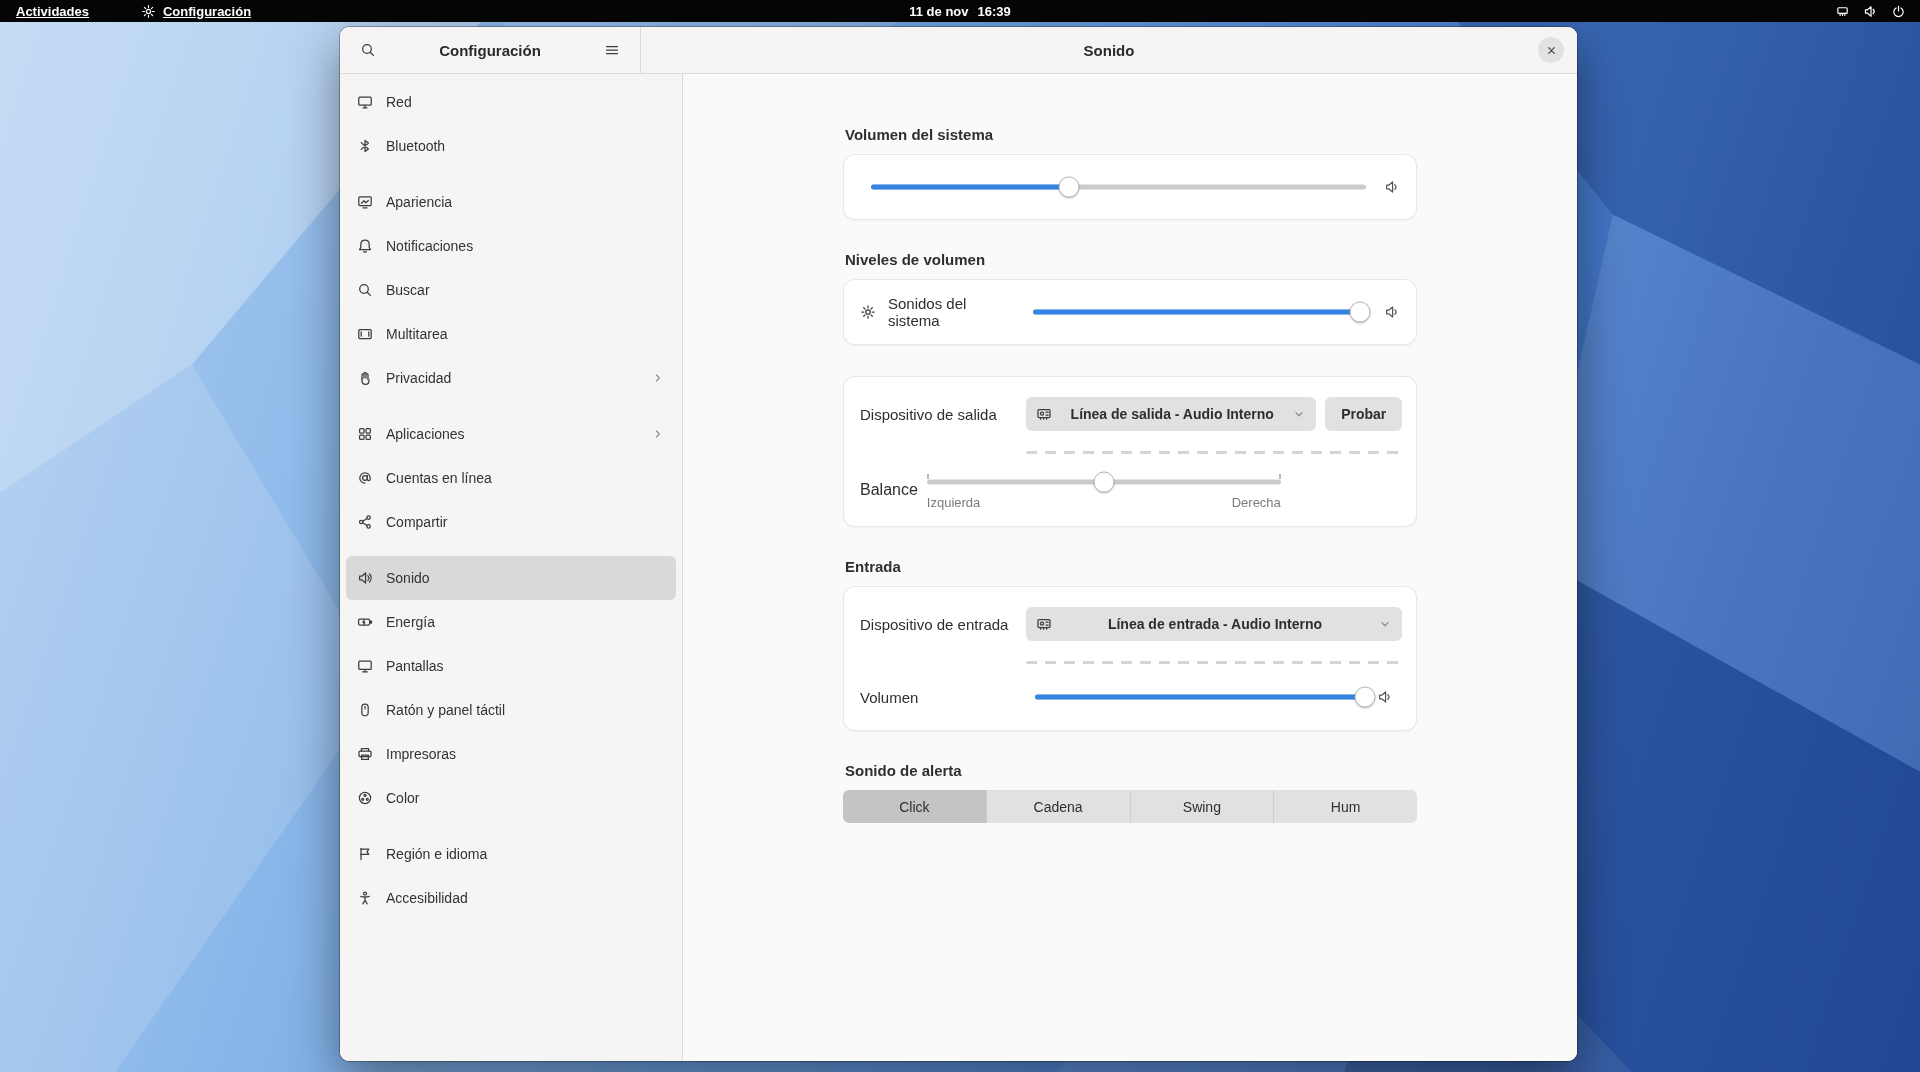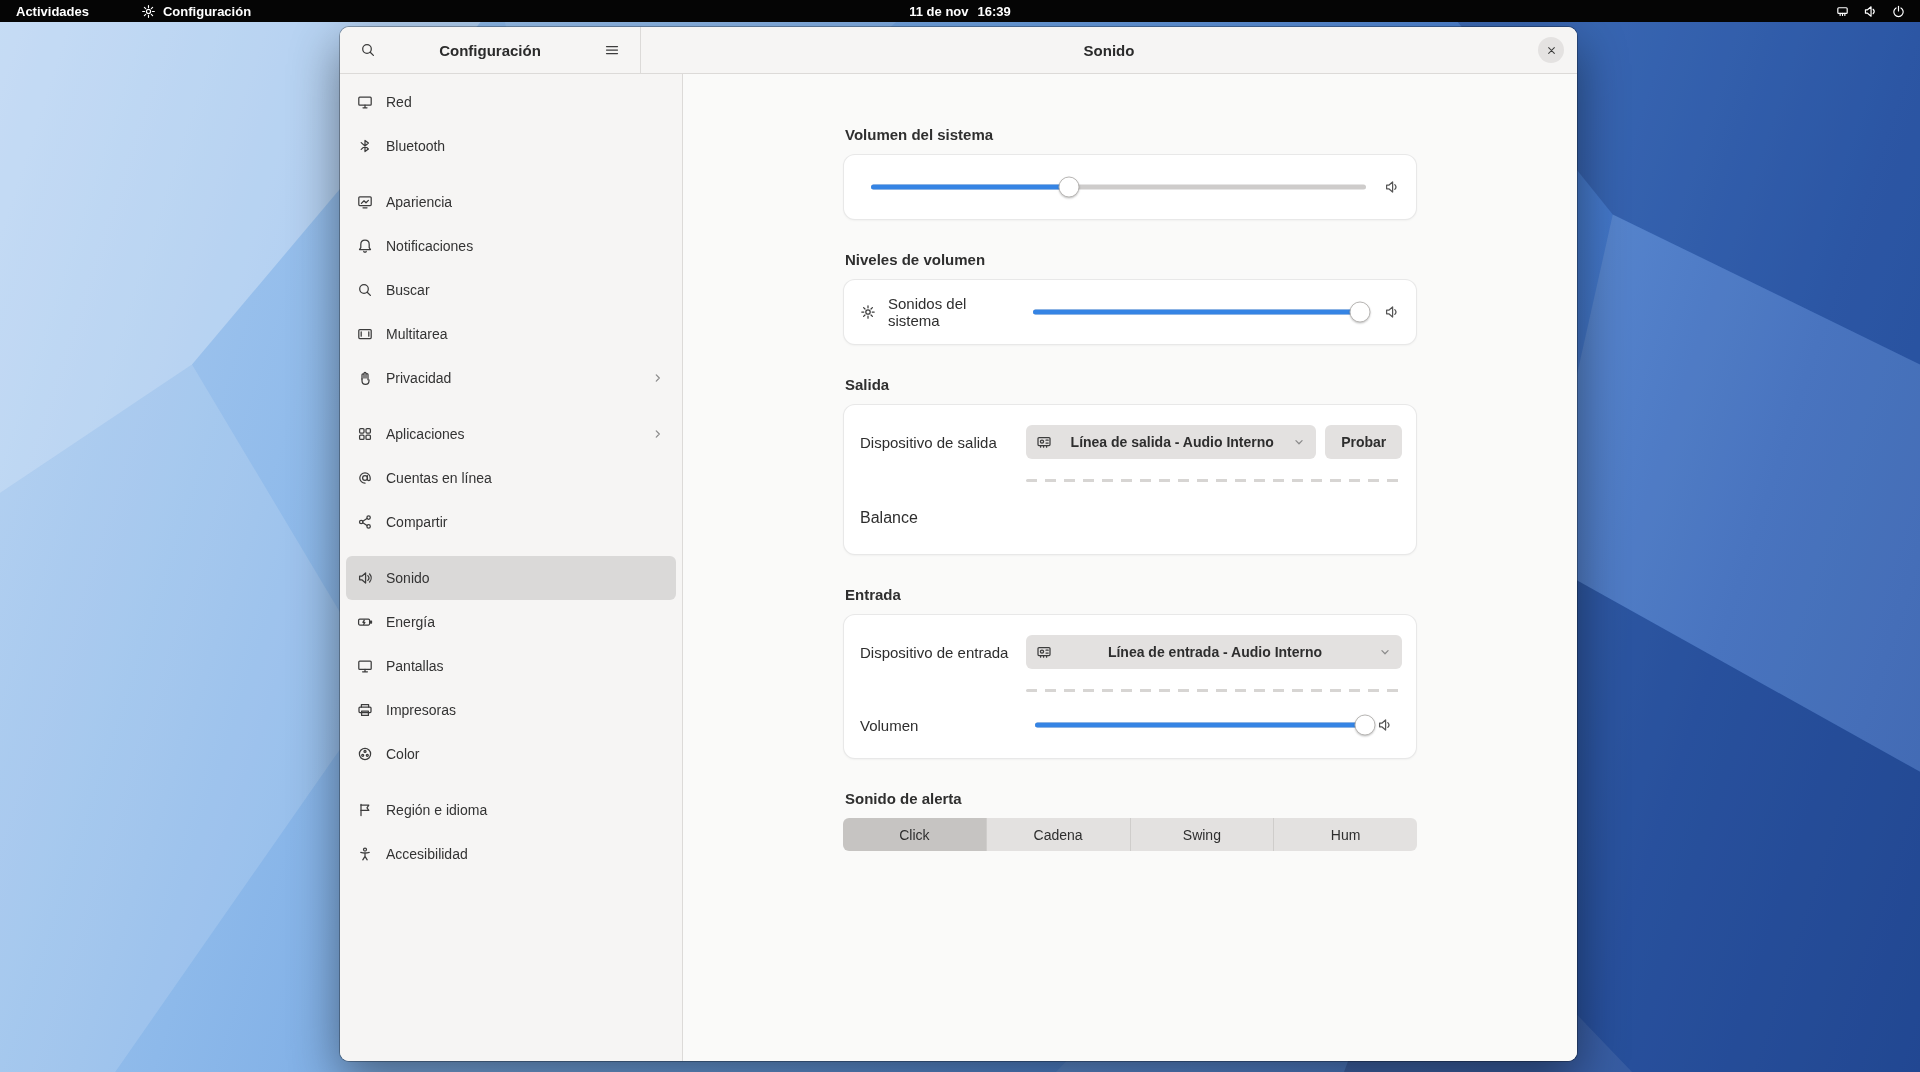--- a/index.html
+++ b/index.html
@@ -15,21 +15,21 @@
   .wp .s2 { clip-path:polygon(0 46%,10% 34%,20% 64%,6% 100%,0 100%); background:rgba(255,255,255,.14); }
   .wp .s3 { clip-path:polygon(26% 0,48% 0,30% 28%); background:rgba(255,255,255,.10); }
   .wp .s4 { clip-path:polygon(75% 0,100% 0,100% 34%,84% 20%); background:rgba(22,52,120,.30); }
   .wp .s5 { clip-path:polygon(84% 20%,100% 34%,100% 72%,80% 52%); background:rgba(255,255,255,.10); }
   .wp .s6 { clip-path:polygon(80% 52%,100% 72%,100% 100%,70% 100%); background:rgba(16,42,105,.35); }
   .wp .s7 { clip-path:polygon(55% 100%,70% 72%,85% 100%); background:rgba(255,255,255,.08); }
 
   
   .topbar { position:absolute; top:0; left:0; right:0; height:22px; background:#050505;
     color:#fff; display:flex; align-items:center; font-size:13px; z-index:10; }
-  .tb-left { display:flex; align-items:center; gap:36px; padding-left:8px; }
+  .tb-left { display:flex; align-items:center; gap:36px; padding-left:8px;text-decoration:underline; }
   .tb-item { font-weight:700; padding:0 8px; height:22px; display:flex; align-items:center; gap:7px; }
   .tb-app span { font-weight:700; }
   .tb-clock { position:absolute; left:50%; transform:translateX(-50%); font-weight:700;
     height:22px; display:flex; align-items:center; gap:9px; }
   .tb-right { position:absolute; right:6px; display:flex; align-items:center; }
   .tb-status { display:flex; align-items:center; gap:13px; height:22px; padding:0 8px; }
 
   .ic { width:16px; height:16px; fill:none; stroke:#3c3c3c; stroke-width:1.25;
     stroke-linecap:round; stroke-linejoin:round; flex:none; }
   .ic-w { stroke:#fff; width:15px; height:15px; }
@@ -290,20 +290,27 @@
       </button>
       <button class="side-item">
         <svg class="ic" viewBox="0 0 16 16">
             <rect x="1.8" y="3" width="12.4" height="8.4" rx="1"></rect>
             <path d="M8 11.4v2.2M5.6 13.8h4.8"></path>
           </svg>
         <span class="lbl">Pantallas</span>
       </button>
       <button class="side-item">
         <svg class="ic" viewBox="0 0 16 16">
+            <rect x="4.8" y="2.2" width="6.4" height="11.6" rx="3.2"></rect>
+            <path d="M8 4.6v2.2"></path>
+          </svg>
+        <span class="lbl">Ratón y panel táctil</span>
+      </button>
+      <button class="side-item">
+        <svg class="ic" viewBox="0 0 16 16">
             <path d="M4.4 5V2.6h7.2V5"></path>
             <rect x="2" y="5" width="12" height="5.6" rx="1"></rect>
             <rect x="4.6" y="9" width="6.8" height="4.4"></rect>
           </svg>
         <span class="lbl">Impresoras</span>
       </button>
       <button class="side-item">
         <svg class="ic" viewBox="0 0 16 16">
             <circle cx="8" cy="8" r="5.6"></circle>
             <circle cx="8" cy="5.4" r="1"></circle>
@@ -364,40 +371,49 @@
               </div>
               <svg class="ic ic-dim spk" viewBox="0 0 16 16">
                   <path d="M2.6 6.2h2.2L8.6 3v10L4.8 9.8H2.6Z"></path>
                   <path d="M10.8 5.6a3.4 3.4 0 0 1 0 4.8"></path>
                 </svg>
             </div>
           </div>
         </section>
 
         <section class="section">
-          <h2 class="sec-title">Salida</h2>
           <div class="card">
             <div class="row device-row">
               <span class="row-label">Dispositivo de salida</span>
               <button class="gbtn dropdown dd-out">
                 <svg class="ic" viewBox="0 0 16 16">
                     <rect x="2" y="3.6" width="12" height="8" rx="1"></rect>
                     <circle cx="6" cy="7.6" r="1.6"></circle>
                     <path d="M10 6.2h2.2M10 9h2.2M4.6 11.6v1.6M7.6 11.6v1.6M10.6 11.6v1.6"></path>
                   </svg>
                 <span class="dd-label">Línea de salida - Audio Interno</span>
                 <svg class="chev" viewBox="0 0 16 16">
                     <path d="M4.5 6.5 8 10l3.5-3.5"></path>
                   </svg>
               </button>
               <button class="gbtn test-btn">Probar</button>
             </div>
             <div class="dashed-sep"></div>
             <div class="row balance-row">
               <span class="row-label">Balance</span>
+              <div class="bal-wrap">
+                <div class="slider balance" style="--p: 50%;">
+                  <div class="track"></div>
+                  <div class="handle"></div>
+                </div>
+                <div class="bal-labels">
+                  <span>Izquierda</span>
+                  <span>Derecha</span>
+                </div>
+              </div>
             </div>
           </div>
         </section>
 
         <section class="section">
           <h2 class="sec-title">Entrada</h2>
           <div class="card">
             <div class="row device-row">
               <span class="row-label">Dispositivo de entrada</span>
               <button class="gbtn dropdown dd-in">

